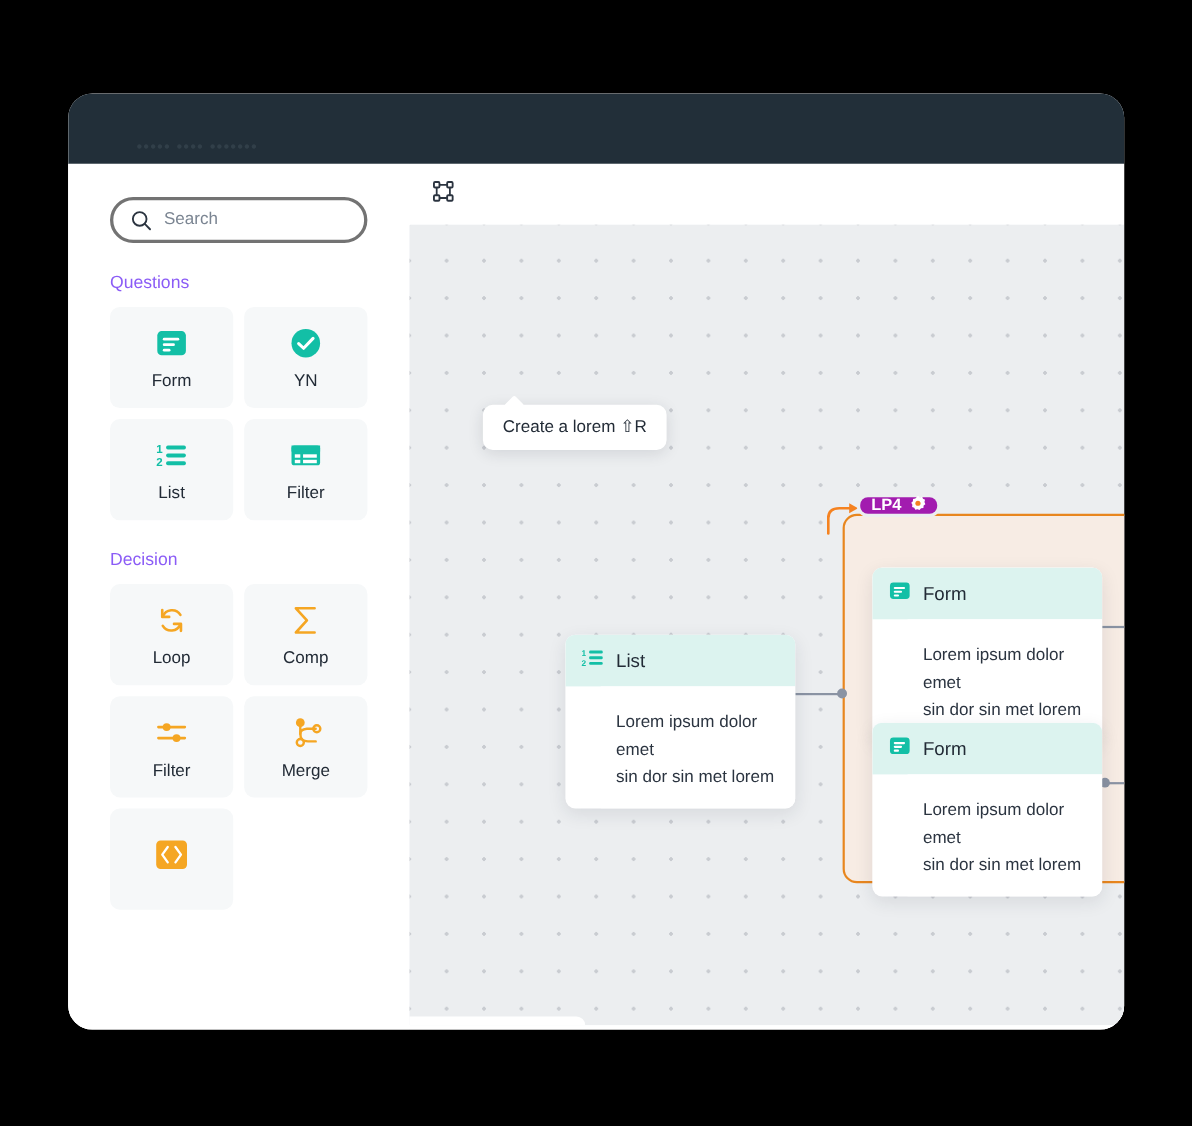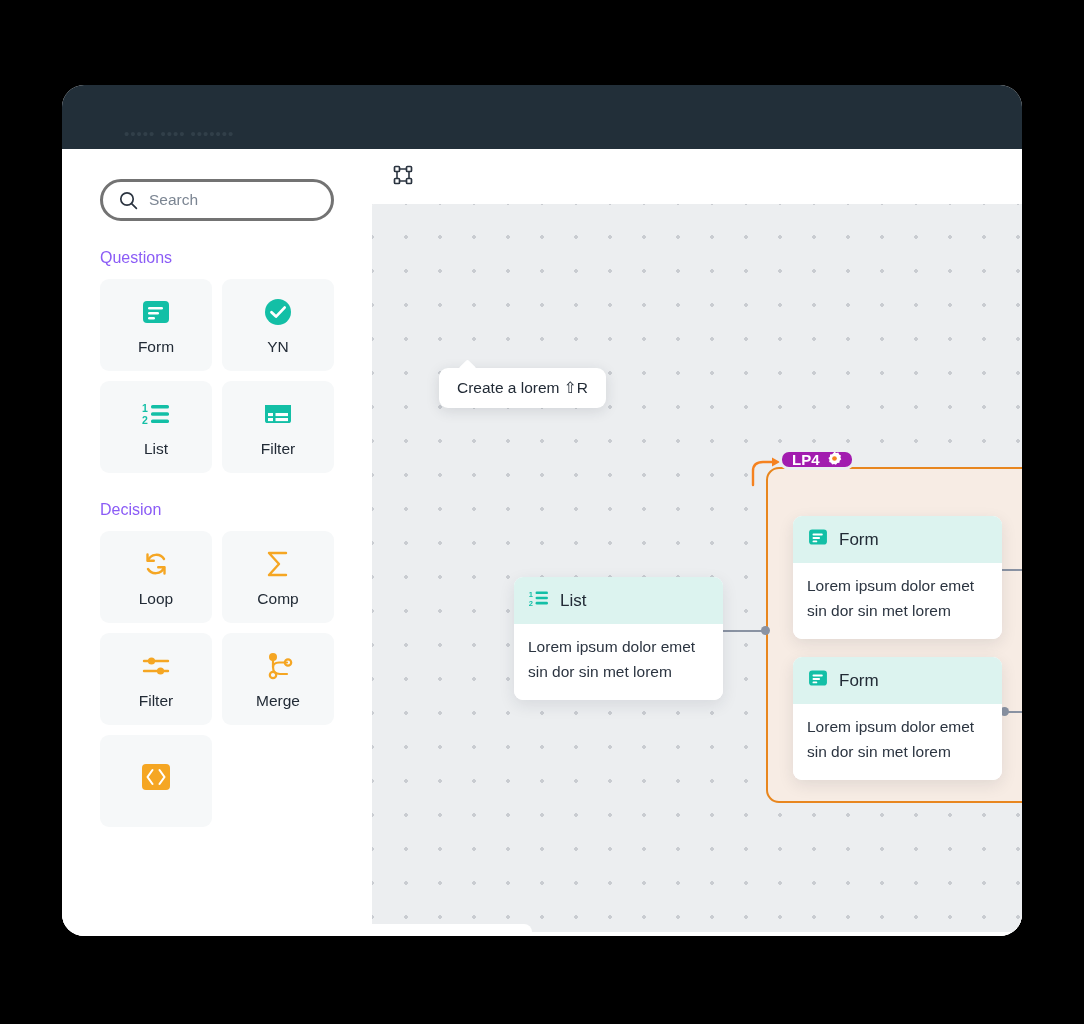--- a/index.html
+++ b/index.html
@@ -218,24 +218,25 @@
     display: flex;
     align-items: center;
     gap: 10px;
     padding: 10px 14px;
     font-size: 17px;
     color: #222b36;
   }
   .node-head.teal { background: #dcf3ef; }
   .node-body {
     background: #ffffff;
-    padding: 10px 14px 16px 14px;
+    padding: 20px 14px 16px 14px;
     font-size: 15.5px;
     line-height: 25px;
     color: #2b3440;
+    margin-left: 32px;
   }
 
   .node-list { left: 452px; top: 428px; width: 209px; }
   .node-form1 { left: 731px; top: 367px; width: 209px; }
   .node-form2 { left: 731px; top: 508px; width: 209px; }
 
   
   .edge { position: absolute; z-index: 8; }
   .edge-line { position: absolute; height: 2px; background: #8a93a3; }
   .edge-dot {

